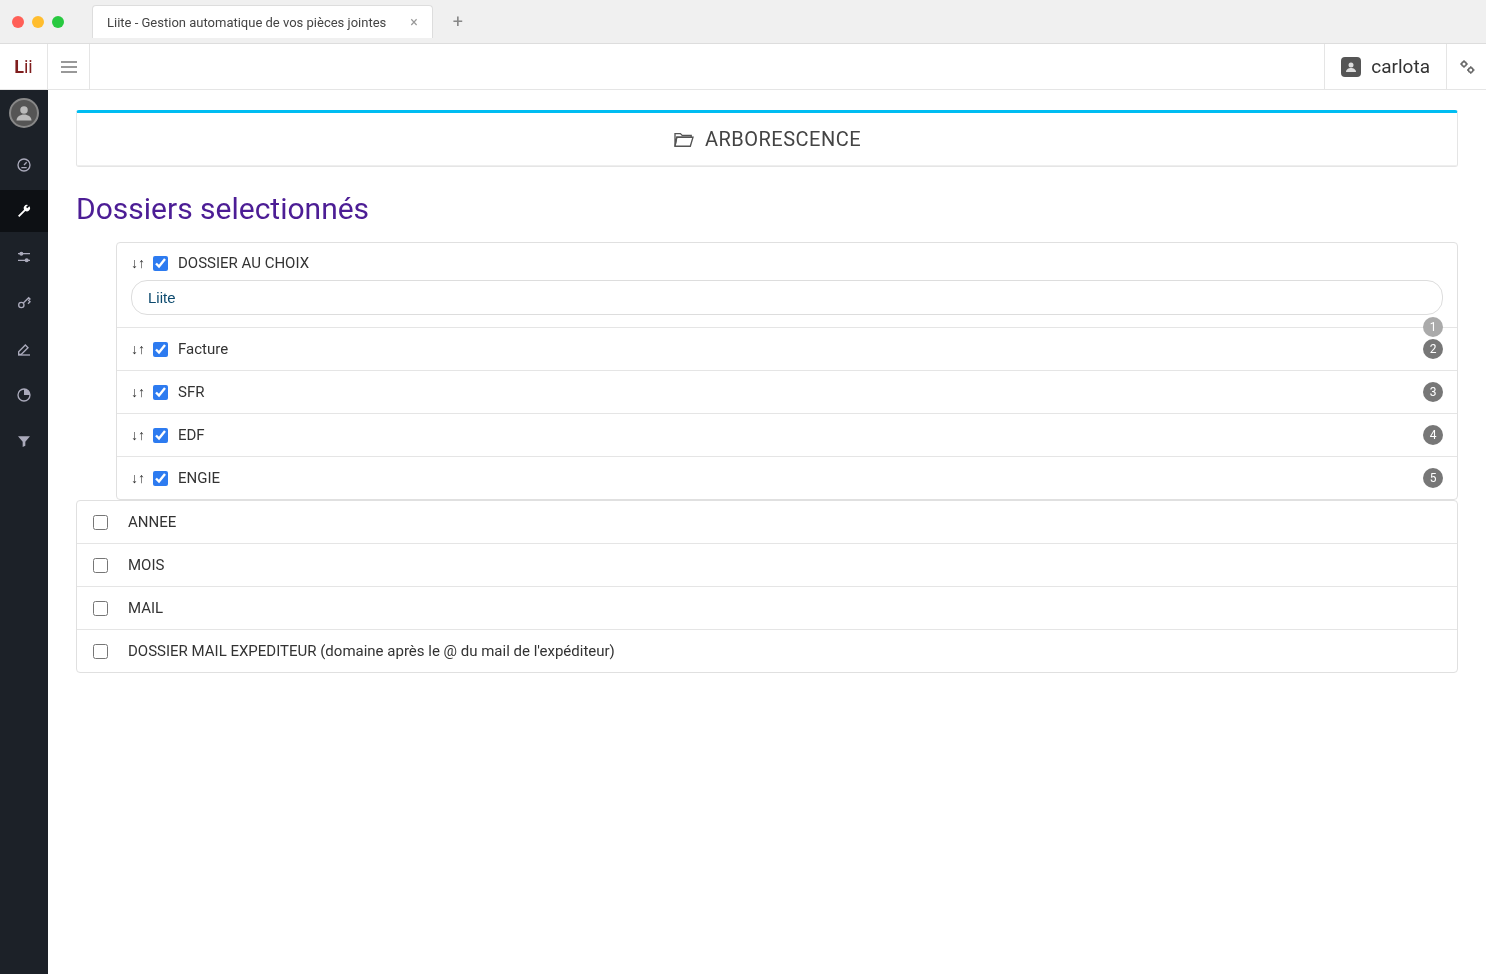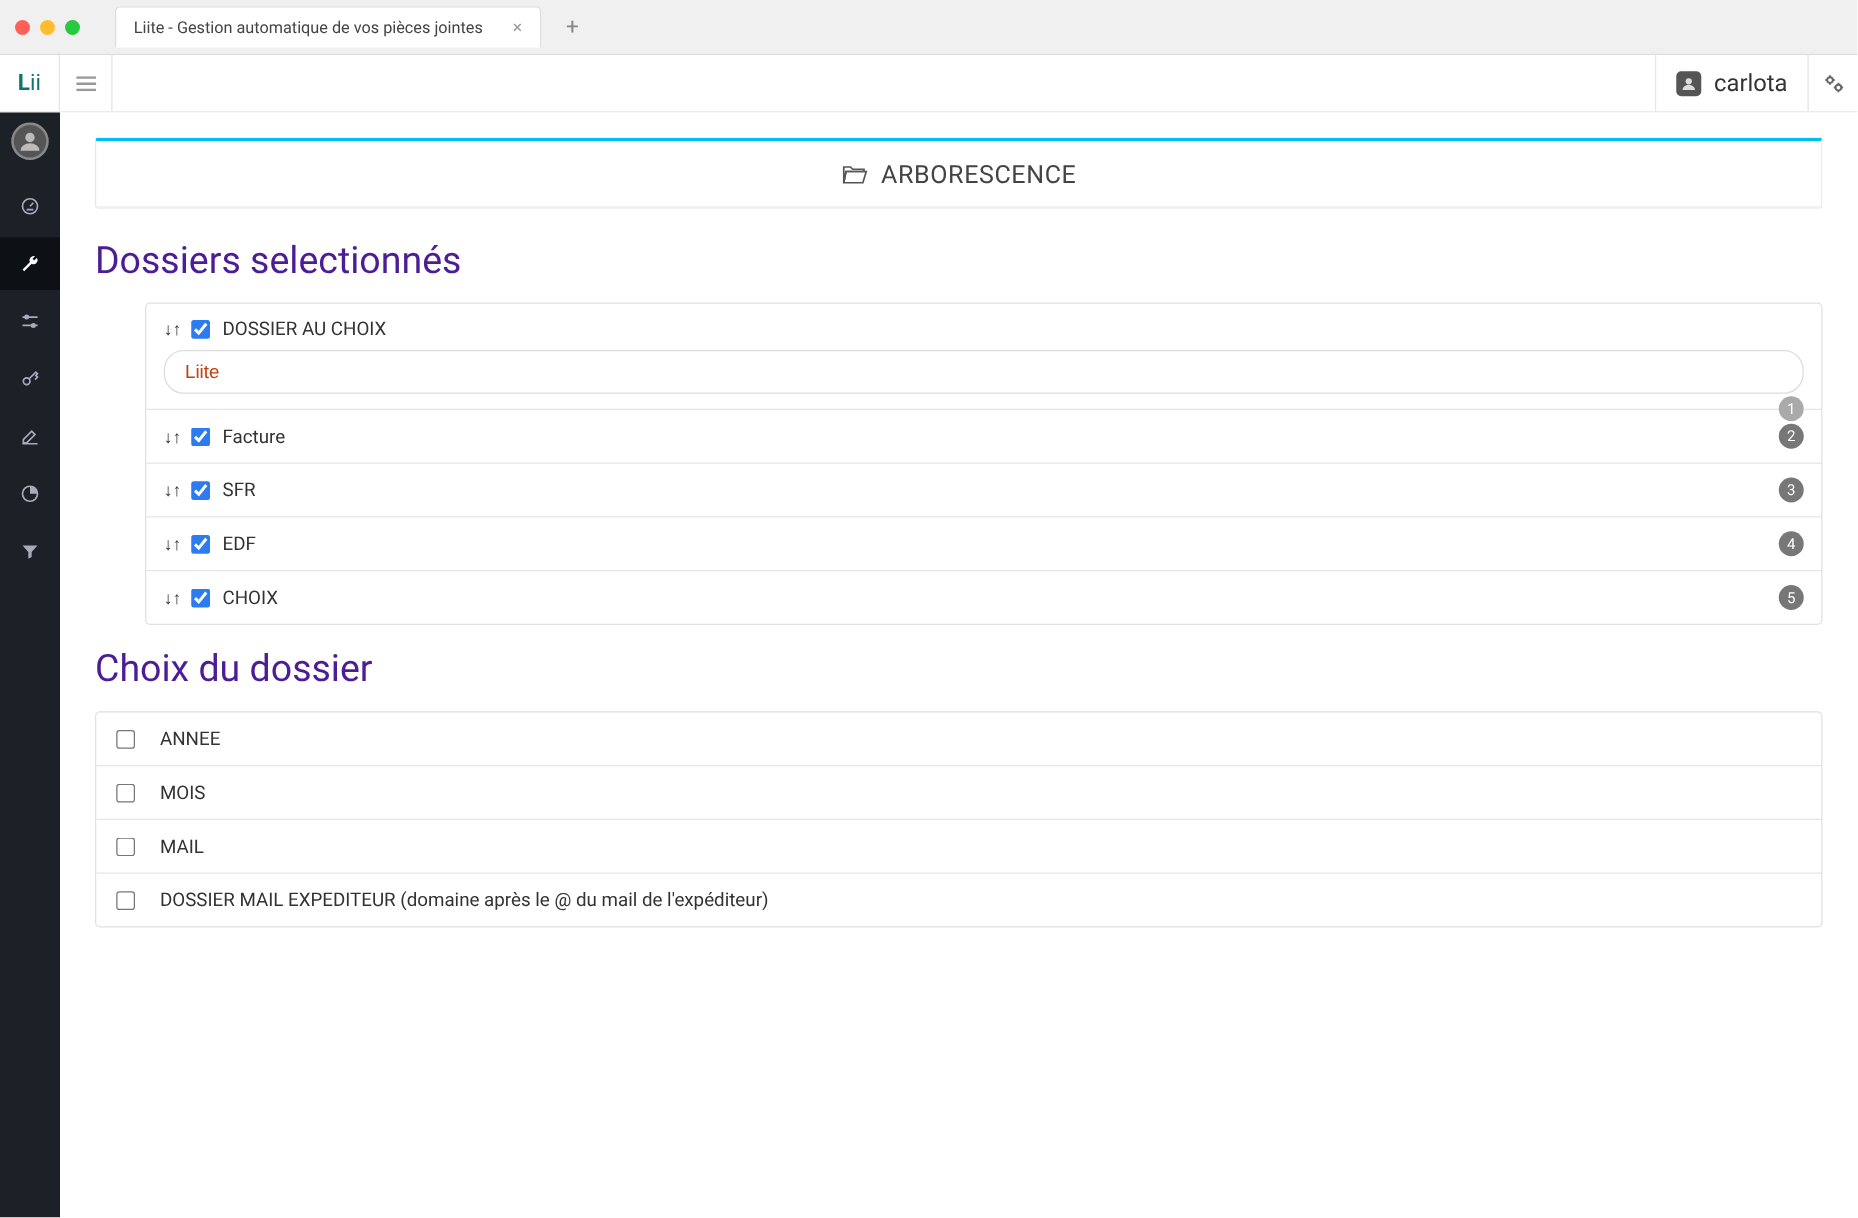--- a/index.html
+++ b/index.html
@@ -42,21 +42,21 @@
     align-items: center;
     height: 46px;
     border-bottom: 1px solid #e5e5e5;
     background: #fff;
   }
   .logo {
     width: 48px;
     text-align: center;
     font-size: 18px;
     font-weight: 400;
-    color: #0f766e;
+    color: #7f1d1d;
     border-right: 1px solid #e5e5e5;
     height: 100%;
     display: flex;
     align-items: center;
     justify-content: center;
   }
   .logo b { font-weight: 700; }
   .hamburger {
     width: 42px;
     height: 100%;
@@ -203,21 +203,21 @@
     padding: 0 14px 12px 14px;
     border-bottom: 1px solid #e5e5e5;
     position: relative;
   }
   .sub-input {
     width: 100%;
     padding: 8px 16px;
     border: 1px solid #ddd;
     border-radius: 16px;
     font-size: 15px;
-    color: #c2410c;
+    color: #0c4a6e;
   }
   .badge-overlap {
     position: absolute;
     right: 14px;
     bottom: -10px;
     background: #aaa;
     color: #fff;
     border-radius: 10px;
     min-width: 20px;
     height: 20px;
@@ -381,26 +381,25 @@
       </div>
       <div class="list-row">
         <span class="sort-handle">↓↑</span>
         <input type="checkbox" class="chk" checked="" style="">
         <span>EDF</span>
         <span class="badge">4</span>
       </div>
       <div class="list-row">
         <span class="sort-handle">↓↑</span>
         <input type="checkbox" class="chk" checked="" style="">
-        <span>CHOIX</span>
+        <span>ENGIE</span>
         <span class="badge">5</span>
       </div>
     </div>
 
-    <h2 class="section-title">Choix du dossier</h2>
 
     <div class="choice-list">
       <div class="choice-row">
         <input type="checkbox" style="">
         <span>ANNEE</span>
       </div>
       <div class="choice-row">
         <input type="checkbox" style="">
         <span>MOIS</span>
       </div>

